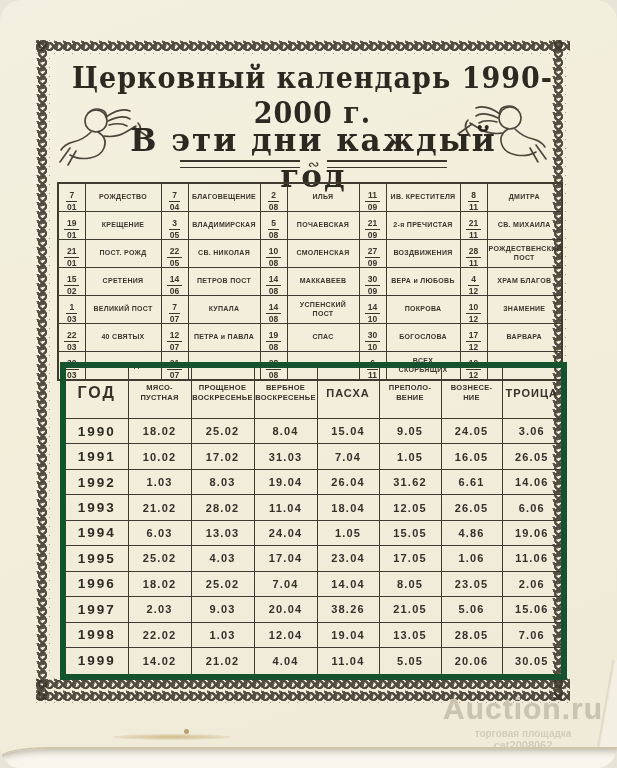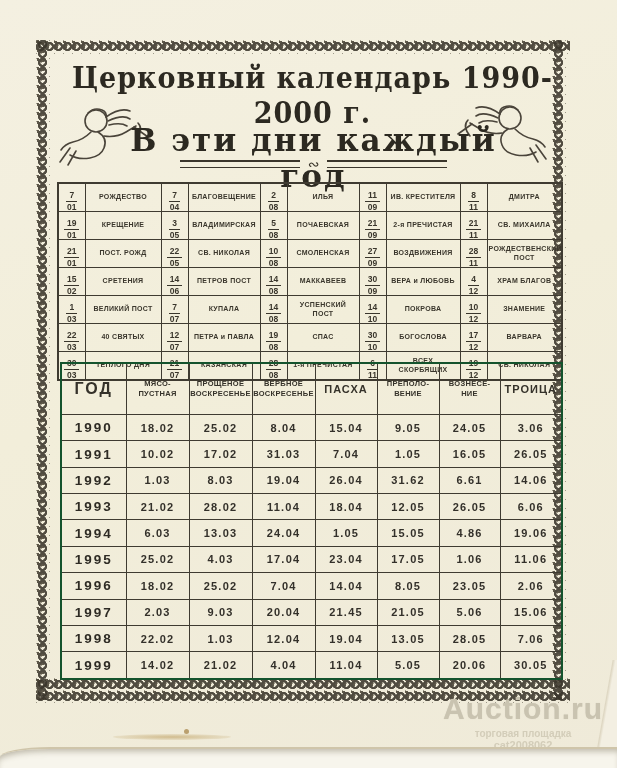--- a/index.html
+++ b/index.html
@@ -1,17 +1,17 @@
 <!DOCTYPE html>
 <html><head>
 <meta charset="utf-8">
 <style>
   html,body{margin:0;padding:0;background:#e8e4d6;}
   .canvas{position:relative;width:617px;height:768px;overflow:hidden;
-          font-family:"Liberation Sans",sans-serif;color:#35322a;}
+          font-family:"Liberation Sans",sans-serif;color:#35322a;border-radius:21px;}
   .paper{position:absolute;inset:0;background:
          linear-gradient(160deg,#f4f0e1 0%,#f2eeda 45%,#efead9 100%);}
   
   .chain{position:absolute;opacity:.88;}
   .chain-h{background-image:
       radial-gradient(circle at 4.5px 6.5px, rgba(0,0,0,0) 2.1px, #3b362c 2.3px 4.4px, rgba(0,0,0,0) 4.7px),
       radial-gradient(circle at 0px 5px, rgba(0,0,0,0) 2.1px, #4a4436 2.3px 4.4px, rgba(0,0,0,0) 4.7px);
       background-size:9px 13px;}
   .chain-v{background-image:
       radial-gradient(circle at 6.5px 4.5px, rgba(0,0,0,0) 2.1px, #3b362c 2.3px 4.4px, rgba(0,0,0,0) 4.7px),
@@ -40,21 +40,21 @@
       border-collapse:collapse;table-layout:fixed;}
   .t1 td{border:1px solid #3f3b31;padding:0 1px;text-align:center;vertical-align:middle;}
   .t1{border:2px solid #3f3b31;}
   .t1 .d{width:26px;}
   .t1 .n{font-size:7px;font-weight:bold;letter-spacing:.3px;line-height:1.15;color:#3a362c;}
   .frac{display:inline-flex;flex-direction:column;align-items:center;line-height:1;
         font-size:8.5px;font-weight:bold;color:#3a362c;}
   .frac .ftop{border-bottom:1px solid #3a362c;padding:0 3px 1px;margin-bottom:1px;}
   
   .t2{position:absolute;left:60px;top:362px;width:501px;height:318px;
-      border-collapse:collapse;table-layout:fixed;border:2px solid #14532d;}
+      border-collapse:collapse;table-layout:fixed;border:6px solid #14532d;}
   .t2 th,.t2 td{border:1px solid #3f3b31;text-align:center;vertical-align:middle;padding:0;}
   .t2 th{font-size:7.5px;font-weight:bold;letter-spacing:.3px;line-height:1.3;color:#35322a;height:50px;}
   .t2 th.single{font-size:11px;letter-spacing:1px;}
   .t2 th.year-head{font-size:16px;font-family:"Liberation Sans",sans-serif;letter-spacing:2px;}
   .t2 td{font-size:11px;font-weight:bold;letter-spacing:1.2px;color:#33302a;}
   .t2 td.year{font-size:13.5px;letter-spacing:2px;color:#2e2b24;}
   
   .wm{position:absolute;right:14px;top:692px;text-align:center;color:#c7c1ae;
       font-family:"Liberation Sans",sans-serif;}
   .wm .wm-big{font-size:30px;font-weight:bold;letter-spacing:1px;color:#c9c3b0;
@@ -420,21 +420,21 @@
           <td>14.04</td>
           <td>8.05</td>
           <td>23.05</td>
           <td>2.06</td>
         </tr>
         <tr>
           <td class="year">1997</td>
           <td>2.03</td>
           <td>9.03</td>
           <td>20.04</td>
-          <td>21.45</td>
+          <td>38.26</td>
           <td>21.05</td>
           <td>5.06</td>
           <td>15.06</td>
         </tr>
         <tr>
           <td class="year">1998</td>
           <td>22.02</td>
           <td>1.03</td>
           <td>12.04</td>
           <td>19.04</td>

